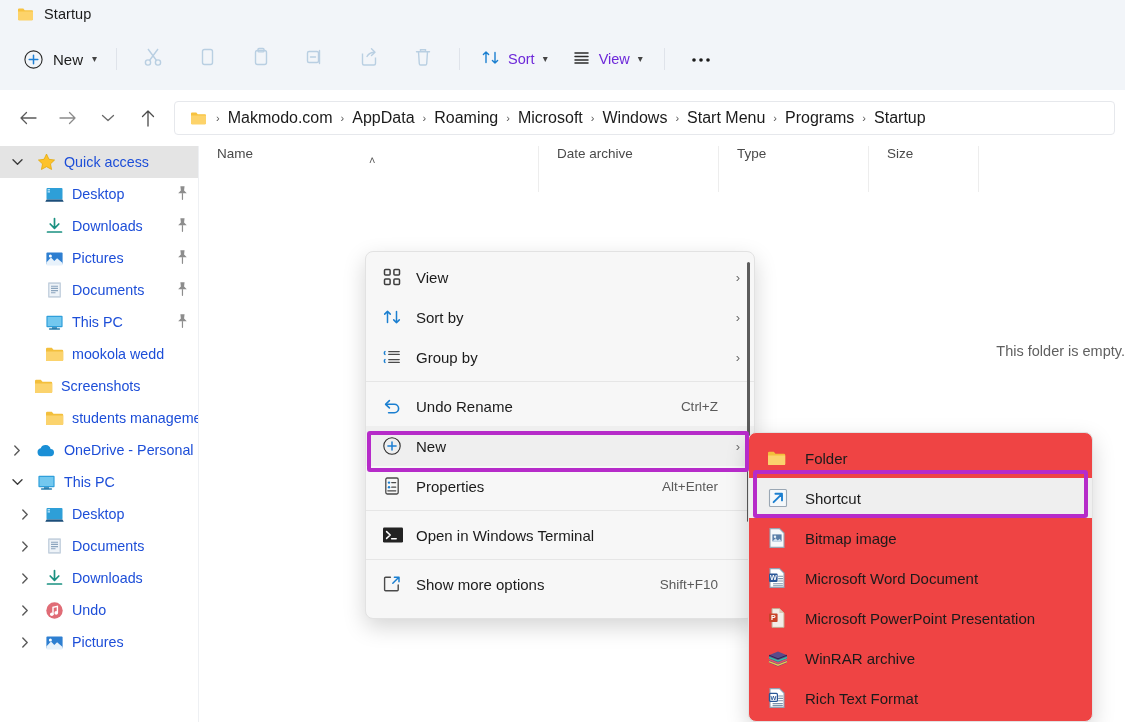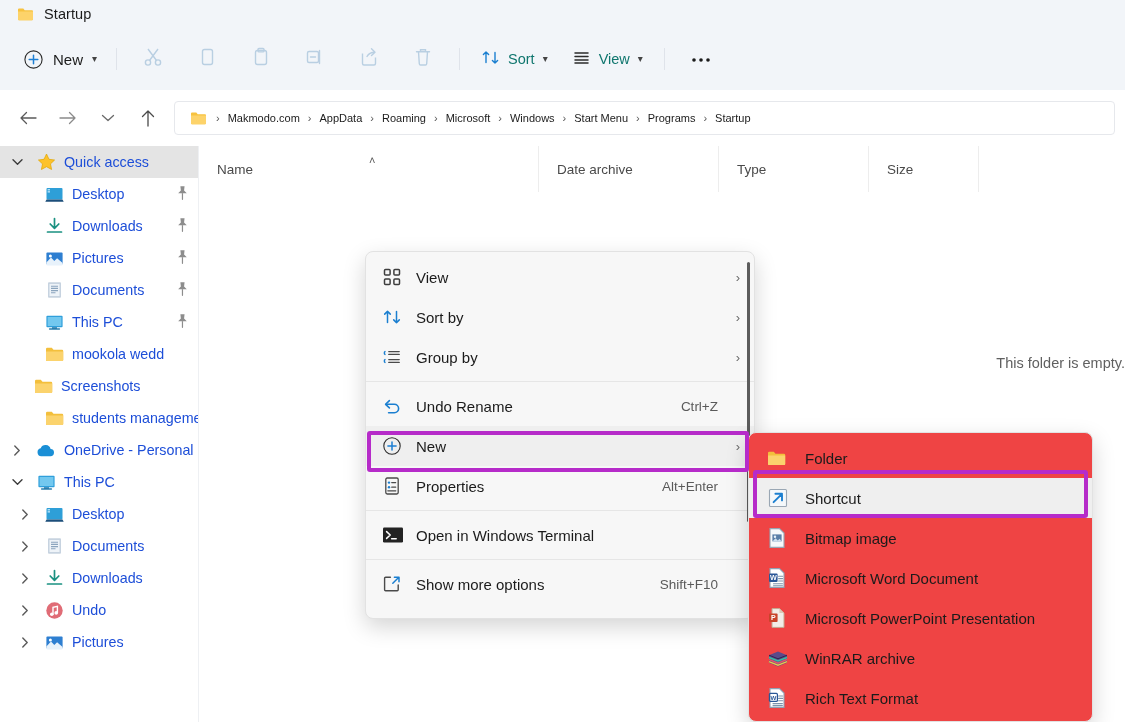--- a/index.html
+++ b/index.html
@@ -28,39 +28,39 @@
     padding:0 10px 0 4px; border-radius:5px; cursor:default;
   }
   .tb-new .lbl { font-size:15px; color:#1b1b1b; }
   .tb-btn {
     width:54px; height:38px; display:flex; align-items:center; justify-content:center;
     border-radius:5px;
   }
   .tb-text {
     display:flex; align-items:center; gap:8px; height:38px; padding:0 12px; border-radius:5px;
   }
-  .tb-text .lbl { font-size:14.5px; color:#0f766e; }
+  .tb-text .lbl { font-size:14.5px; color:#6d28d9; }
   .tb-sep { width:1px; height:22px; background:#dfe3ea; margin:0 9px; }
   .chev-sm { font-size:10px; color:#444; line-height:1; }
 
   
   .addrbar {
     position:absolute; top:90px; left:0; width:1125px; height:56px;
     background:#ffffff; display:flex; align-items:center; padding-left:8px;
   }
   .nav-btn {
     width:40px; height:40px; display:flex; align-items:center; justify-content:center;
     border-radius:5px; color:#666; 
   }
   .crumbbox {
     margin-left:6px; height:34px; flex:1; margin-right:10px;
     border:1px solid #e6e8ec; border-radius:4px; background:#fff;
     display:flex; align-items:center; padding:0 8px; gap:2px;
   }
-  .crumb { font-size:11px; color:#1b1b1b; padding:3px 6px; border-radius:3px; white-space:nowrap;}
+  .crumb { font-size:16px; color:#1b1b1b; padding:3px 6px; border-radius:3px; white-space:nowrap;}
   .crumb-sep { font-size:11px; color:#555; padding:0 2px; }
 
   
   .sidebar {
     position:absolute; top:146px; left:0; width:199px; height:576px;
     background:#ffffff; border-right:1px solid #eef0f3; overflow:hidden;
   }
   .nav-row {
     height:32px; display:flex; align-items:center; gap:7px; padding-right:10px;
     font-size:14.3px; color:#1d4ed8; white-space:nowrap; position:relative;
@@ -69,25 +69,25 @@
   .tw { width:22px; display:flex; align-items:center; justify-content:center;
         font-size:11px; color:#4b4b4b; flex:0 0 22px; }
   .ico { width:22px; height:20px; flex:0 0 22px; display:flex; align-items:center; justify-content:center;}
   .pin { position:absolute; right:10px; color:#8a8a8a; font-size:13px; transform:rotate(40deg); }
 
   .content {
     position:absolute; top:146px; left:199px; width:926px; height:576px; background:#ffffff;
   }
   .colhdr { height:46px; display:flex; align-items:center; position:relative; }
   .col {
-    font-size:13.5px; color:#4a4a4a; height:46px; display:flex; align-items:center;
+    font-size:13.5px; color:#4a4a4a; height:46px; display:flex; 
     padding-left:18px; border-right:1px solid #ededed; position:relative;
   }
   .sortcaret { position:absolute; top:8px; font-size:11px; color:#555; }
-  .empty-txt { position:absolute; top:209px; right:0px; font-size:14.5px; color:#606060; }
+  .empty-txt { position:absolute; top:197px; right:0px; font-size:14.5px; color:#606060; }
 
   
   .ctxmenu {
     position:absolute; left:365px; top:251px; width:390px; height:368px;
     background:#f7f7f7; border:1px solid #e2e2e2; border-radius:8px;
     box-shadow:0 8px 22px rgba(0,0,0,.17);
   }
   .mi {
     height:40px; display:flex; align-items:center; padding:0 14px 0 16px;
     font-size:15px; color:#1b1b1b; position:relative;

